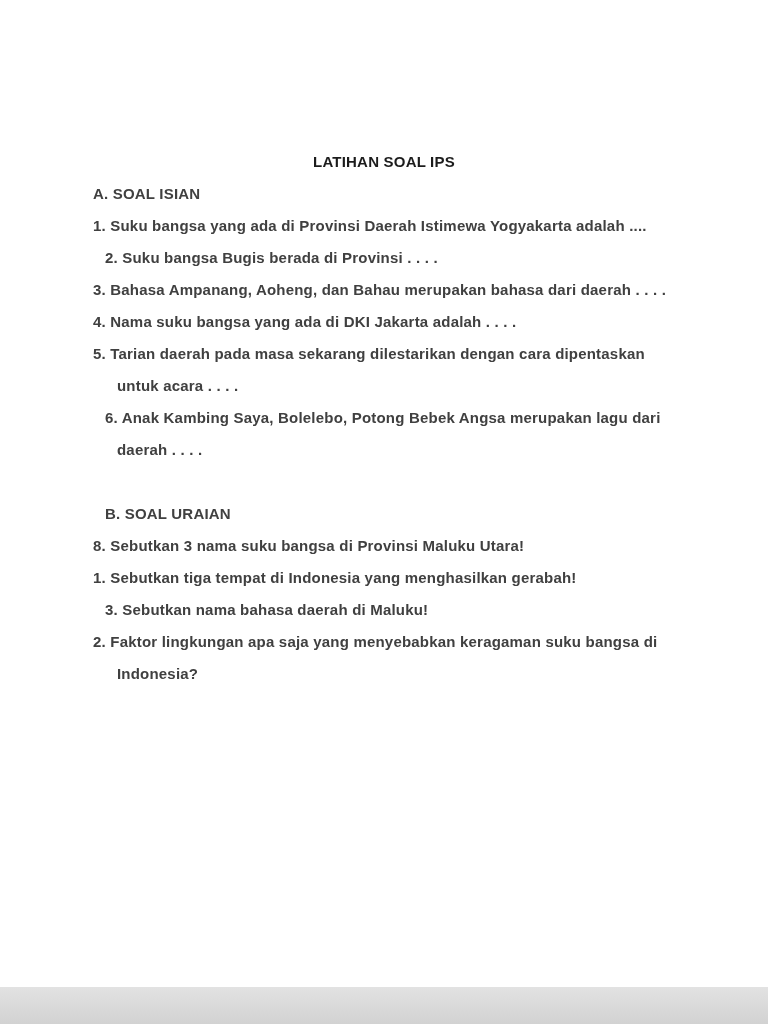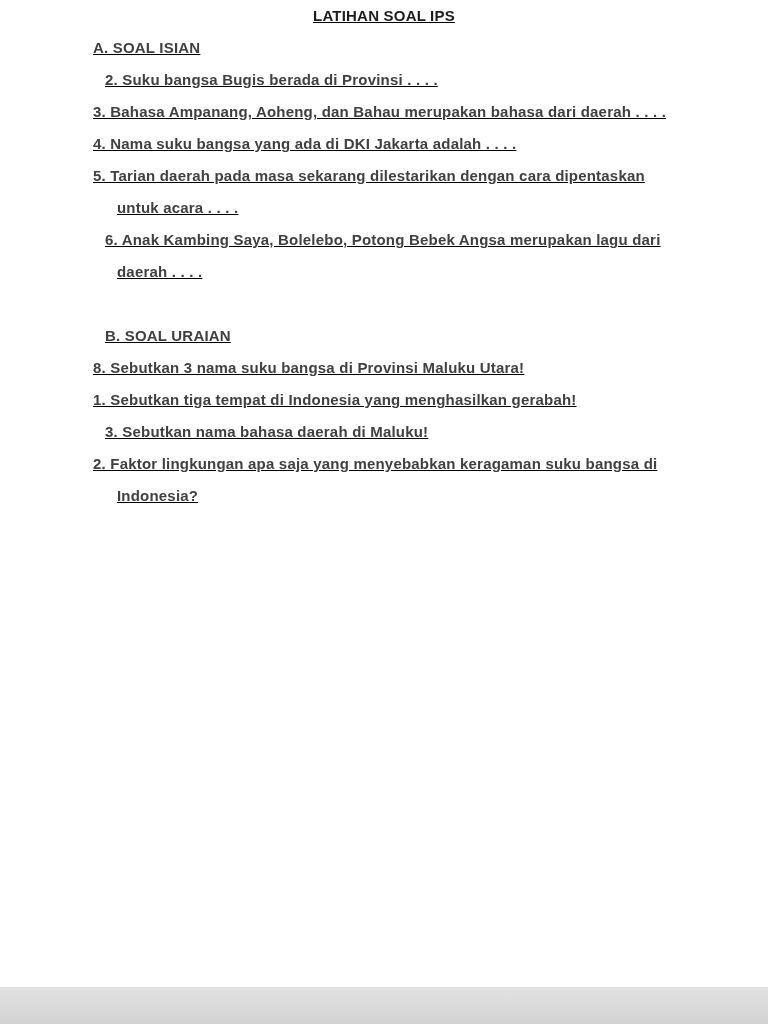--- a/index.html
+++ b/index.html
@@ -8,21 +8,21 @@
   }
   body {
     width: 768px;
     height: 1024px;
     background: #ffffff;
     font-family: "Liberation Sans", sans-serif;
     position: relative;
     overflow: hidden;
   }
   .page {
-    text-decoration: underline;
+    padding-top: 146px;
   }
   .title {
     font-size: 15px;
     font-weight: 700;
     color: #1c1c1c;
     line-height: 32px;
     text-align: center;
     letter-spacing: 0.2px;
     white-space: nowrap;
   }
@@ -65,20 +65,21 @@
 
 <div class="page">
 
   <div class="title">LATIHAN SOAL IPS</div>
 
   <div class="body-text">
 
     <div>
       <div class="heading">A. SOAL ISIAN</div>
 
+      <div class="ln">1. Suku bangsa yang ada di Provinsi Daerah Istimewa Yogyakarta adalah ....</div>
       <div class="ln sh">2. Suku bangsa Bugis berada di Provinsi . . . .</div>
       <div class="ln">3. Bahasa Ampanang, Aoheng, dan Bahau merupakan bahasa dari daerah . . . .</div>
       <div class="ln">4. Nama suku bangsa yang ada di DKI Jakarta adalah . . . .</div>
       <div class="ln">5. Tarian daerah pada masa sekarang dilestarikan dengan cara dipentaskan</div>
       <div class="ln cont">untuk acara . . . .</div>
       <div class="ln sh">6. Anak Kambing Saya, Bolelebo, Potong Bebek Angsa merupakan lagu dari</div>
       <div class="ln cont">daerah . . . .</div>
     </div>
 
     <div class="spacer"></div>

